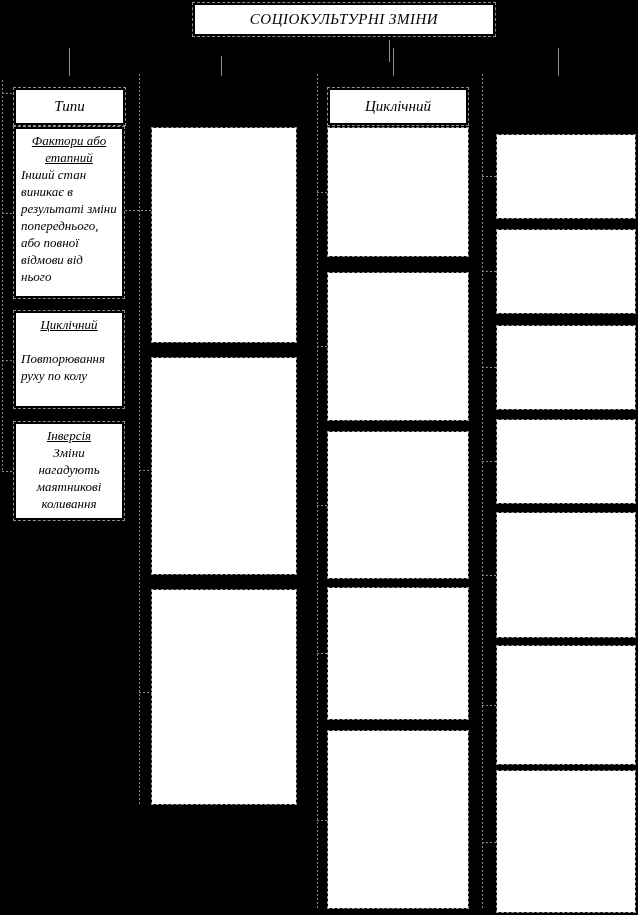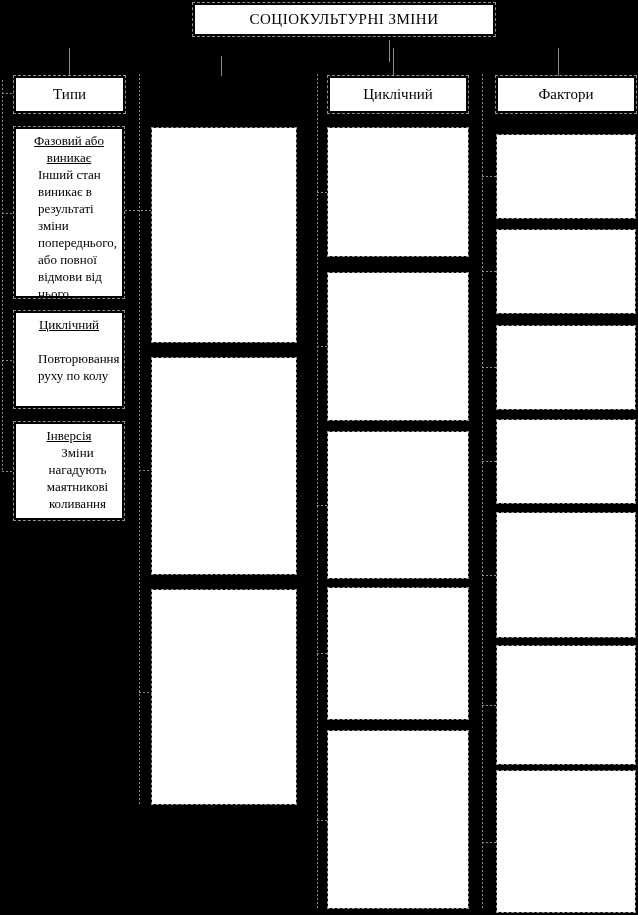--- a/index.html
+++ b/index.html
@@ -3,29 +3,29 @@
 <meta charset="utf-8">
 <style>
   html,body { margin:0; padding:0; background:#000; }
   .canvas {
     position:relative; width:638px; height:915px; background:#000;
     font-family:"Liberation Serif","DejaVu Serif",serif; color:#000; overflow:hidden;
   }
   .connector-svg { position:absolute; left:0; top:0; z-index:0; }
   .box {
     position:absolute; background:#fff; box-sizing:border-box;
-    outline:1px dashed #909090; z-index:1;
+    outline:1px dashed #909090; z-index:1;font-style:italic;
   }
   .bordered { border:2px solid #000; }
   .center-flex { display:flex; align-items:center; justify-content:center; }
   .title-box { left:193px; top:3px; width:302px; height:33px; font-size:15px; letter-spacing:0.5px; }
-  .header-box { top:76px; height:37px; font-size:15px; }
+  .header-box { top:88px; height:37px; font-size:15px; }
   .text-box { font-size:13px; line-height:17px; padding:3px 5px; }
   .box-heading { text-align:center; text-decoration:underline; }
-  .box-body { white-space:pre-line;margin-left:17px; }
+  .box-body { white-space:pre-line; }
   .box-body.centered { text-align:center; }
   .box-body.gap-above { margin-top:17px; }
 </style>
 </head>
 <body>
 
 <div class="canvas">
 
   <svg class="connector-svg" width="638" height="915" viewBox="0 0 638 915" shape-rendering="crispEdges">
     <g stroke="#8a8a8a" stroke-width="1" fill="none">
@@ -71,26 +71,23 @@
   <div class="box bordered center-flex title-box">
     <span>СОЦІОКУЛЬТУРНІ ЗМІНИ</span>
   </div>
 
   <div class="box bordered center-flex header-box" style="left:14px;width:111px;">
     <span>Типи</span>
   </div>
   <div class="box bordered center-flex header-box" style="left:328px;width:140px;">
     <span>Циклічний</span>
   </div>
-  <div class="box bordered center-flex header-box" style="left:496px;width:140px;">
-    <span>Фактори</span>
-  </div>
 
   <div class="box bordered text-box" style="left:14px;top:127px;width:110px;height:171px;">
-    <div class="box-heading">Фазовий або виникає</div>
+    <div class="box-heading">Фактори або етапний</div>
     <div class="box-body">Інший стан
 виникає в
 результаті зміни
 попереднього,
 або повної
 відмови від
 нього</div>
   </div>
   <div class="box bordered text-box" style="left:14px;top:422px;width:110px;height:98px;">
     <div class="box-heading">Інверсія</div>

